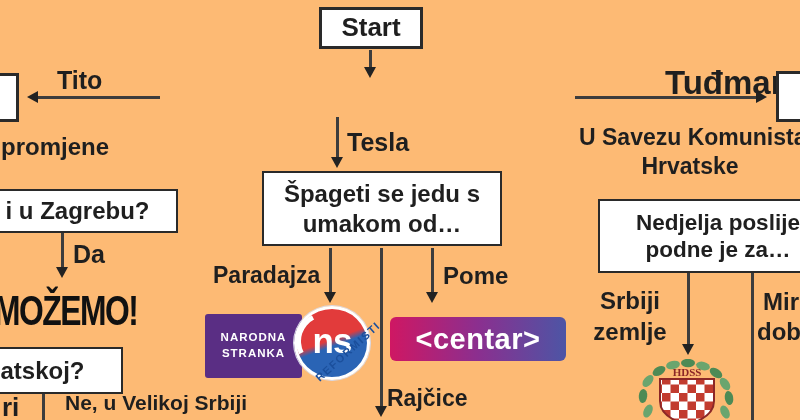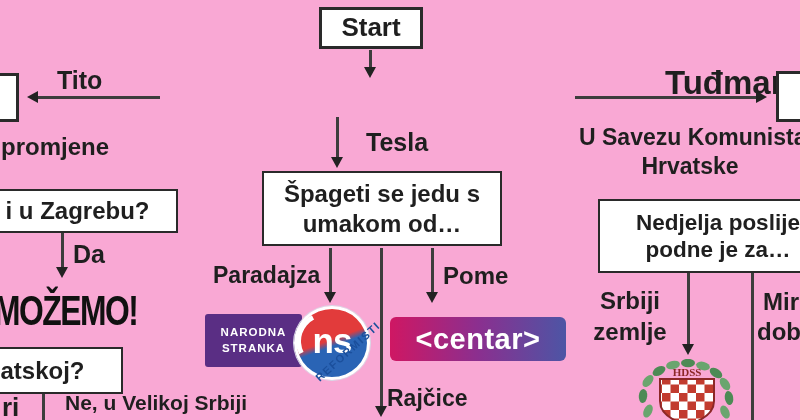--- a/index.html
+++ b/index.html
@@ -1,16 +1,16 @@
 <!DOCTYPE html>
 <html><head>
 <meta charset="utf-8">
 <style>
   html,body{margin:0;padding:0;background:#fff;}
-  #canvas{position:relative;width:800px;height:420px;background:#f9a8d4;overflow:hidden;
+  #canvas{position:relative;width:800px;height:420px;background:#fdba74;overflow:hidden;
           font-family:"Liberation Sans",sans-serif;color:#1f1f1f;}
   .box{position:absolute;background:#fff;border:2.5px solid #2a2a2a;box-sizing:border-box;
        display:flex;align-items:center;justify-content:center;text-align:center;
        font-weight:bold;line-height:1.22;}
   .thick{border-width:3.5px;}
   .lbl{position:absolute;font-weight:bold;white-space:nowrap;}
   .vline{position:absolute;width:2.5px;background:#3d3d3d;}
   .hline{position:absolute;height:2.5px;background:#3d3d3d;}
   .ah-down{position:absolute;width:0;height:0;border-left:6.5px solid transparent;
            border-right:6.5px solid transparent;border-top:11px solid #222;}
@@ -18,21 +18,21 @@
            border-bottom:6.5px solid transparent;border-right:11px solid #222;}
   .ah-right{position:absolute;width:0;height:0;border-top:6.5px solid transparent;
             border-bottom:6.5px solid transparent;border-left:11px solid #222;}
 
   
   .mozemo{position:absolute;left:-6px;top:286px;font-size:43px;font-weight:bold;
           letter-spacing:-2px;color:#111;transform:scaleX(0.74);transform-origin:left center;
           white-space:nowrap;}
 
   
-  .ns-word{position:absolute;left:205px;top:314px;width:97px;height:53px;background:#5a2e84;
+  .ns-word{position:absolute;left:205px;top:314px;width:97px;height:64px;background:#5a2e84;
            border-radius:3px;color:#fff;font-weight:bold;font-size:11.5px;letter-spacing:1px;
            display:flex;flex-direction:column;align-items:center;justify-content:center;line-height:1.35;}
   .ns-circle{position:absolute;left:294px;top:306px;width:76px;height:74px;border-radius:50%;
              background:linear-gradient(160deg,#e23b3b 46%,#2a64b5 54%);border:3px solid #fff;
              box-sizing:border-box;display:flex;align-items:center;justify-content:center;
              box-shadow:0 0 0 1px #d9d9e6;}
   .ns-mono{color:#fff;font-weight:bold;font-size:35px;letter-spacing:-1px;margin-top:-4px;}
   .ns-arc{position:absolute;left:296px;top:312px;width:58px;height:58px;border-radius:50%;
           border:5px solid transparent;border-left-color:#fff;transform:rotate(18deg);box-sizing:border-box;}
   .ns-ref{position:absolute;left:317px;top:373px;color:#1b4f9c;font-weight:bold;font-size:11px;
@@ -70,21 +70,21 @@
   <div class="mozemo">MOŽEMO!</div>
 
   <div class="box" style="left:-80px;top:347px;width:203px;height:47px;font-size:24px;padding-left:42px;">atskoj?</div>
 
   <div class="lbl" style="left:2px;top:392px;font-size:26px;">ri</div>
   <div class="vline" style="left:42px;top:394px;height:26px;"></div>
   <div class="lbl" style="left:56px;top:391px;font-size:21px;margin-left:9px;">Ne, u Velikoj Srbiji</div>
 
   <div class="vline" style="left:336px;top:117px;height:41px;"></div>
   <div class="ah-down" style="left:331px;top:157px;"></div>
-  <div class="lbl" style="left:347px;top:128px;font-size:25px;margin-left:19px;">Tesla</div>
+  <div class="lbl" style="left:347px;top:128px;font-size:25px;">Tesla</div>
 
   <div class="box" style="left:262px;top:171px;width:240px;height:75px;font-size:24px;flex-direction:column;">
     <span>Špageti se jedu s</span>
     <span>umakom od…</span>
   </div>
 
   <div class="lbl" style="left:213px;top:262px;font-size:23px;">Paradajza</div>
   <div class="vline" style="left:329px;top:248px;height:45px;"></div>
   <div class="ah-down" style="left:324px;top:292px;"></div>
 

